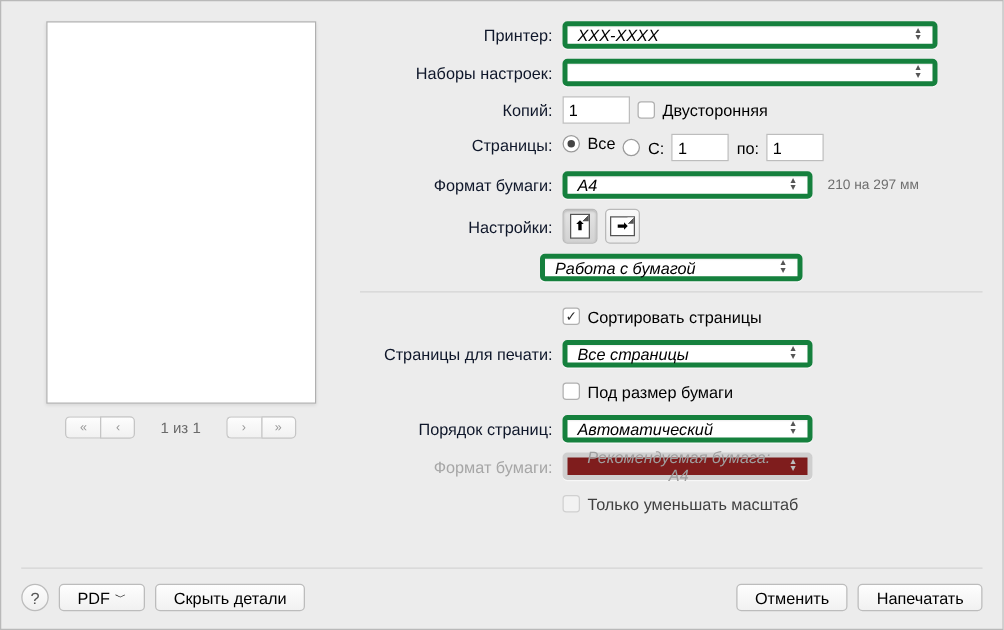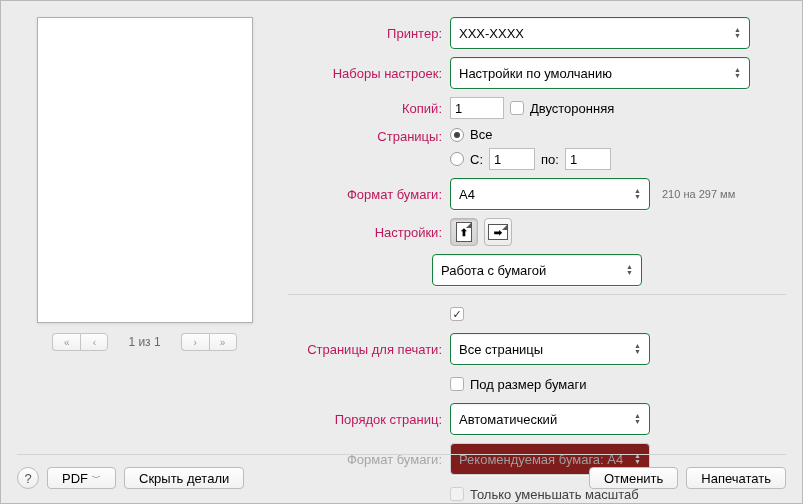--- a/index.html
+++ b/index.html
@@ -69,36 +69,37 @@
     display: flex;
     align-items: center;
     margin-bottom: 8px;
     min-height: 22px;
   }
   .row .label {
     width: 162px;
     text-align: right;
     padding-right: 8px;
     flex-shrink: 0;
-    color: #be185d;
+    color: #0f172a;
   }
   .row .label.dim { color: #a6a6a6; }
   .row .controls { flex: 1; display: flex; align-items: center; gap: 6px; }
 
   .select {
     background: #fff;
-    border: 1px solid #15803d;
+    border: 4px solid #15803d;
     border-radius: 4px;
-    height: 32px;
+    height: 22px;
     display: flex;
     align-items: center;
     padding: 0 22px 0 8px;
     position: relative;
     font-size: 13px;
     box-shadow: 0 1px 1px rgba(0,0,0,0.06) inset, 0 1px 0 rgba(255,255,255,0.6);
+    font-style: italic;
   }
   .select.disabled { background:#7f1d1d; color:#9f9f9f; border-color:#cfcfcf;text-align:center;}
   .select.lg { width: 300px; }
   .select.md { width: 200px; }
   .select.paper { width: 200px; }
   .select-caret {
     position: absolute;
     right: 4px;
     top: 2px;
     bottom: 2px;
@@ -231,38 +232,37 @@
             <span>XXX-XXXX</span>
             <span class="select-caret">▲<br>▼</span>
           </div>
         </div>
       </div>
 
       <div class="row">
         <div class="label">Наборы настроек:</div>
         <div class="controls">
           <div class="select lg">
-            <span>Настройки по умолчанию</span>
             <span class="select-caret">▲<br>▼</span>
           </div>
         </div>
       </div>
 
       <div class="row">
         <div class="label">Копий:</div>
         <div class="controls">
           <input class="textbox w50" value="1" style="">
           <span class="checkbox"></span>
           <span>Двусторонняя</span>
         </div>
       </div>
 
       <div class="row" style="align-items:flex-start;">
         <div class="label" style="padding-top:2px;">Страницы:</div>
-        <div class="controls" style="flex-direction:column;align-items:flex-start;gap:6px;">
+        <div class="controls" style="flex-direction:row;align-items:flex-start;gap:6px;">
           <div style="display:flex;align-items:center;gap:6px;">
             <span class="radio">
                 <span class="dot"></span>
               </span>
             <span>Все</span>
           </div>
           <div style="display:flex;align-items:center;gap:6px;">
             <span class="radio"></span>
             <span>С:</span>
             <input class="textbox w40" value="1" style="">
@@ -305,20 +305,21 @@
           <span class="select-caret">▲<br>▼</span>
         </div>
       </div>
 
       <div class="separator"></div>
 
       <div class="row">
         <div class="label"></div>
         <div class="controls">
           <span class="checkbox">✓</span>
+          <span>Сортировать страницы</span>
         </div>
       </div>
 
       <div class="row">
         <div class="label">Страницы для печати:</div>
         <div class="controls">
           <div class="select md">
             <span>Все страницы</span>
             <span class="select-caret">▲<br>▼</span>
           </div>

